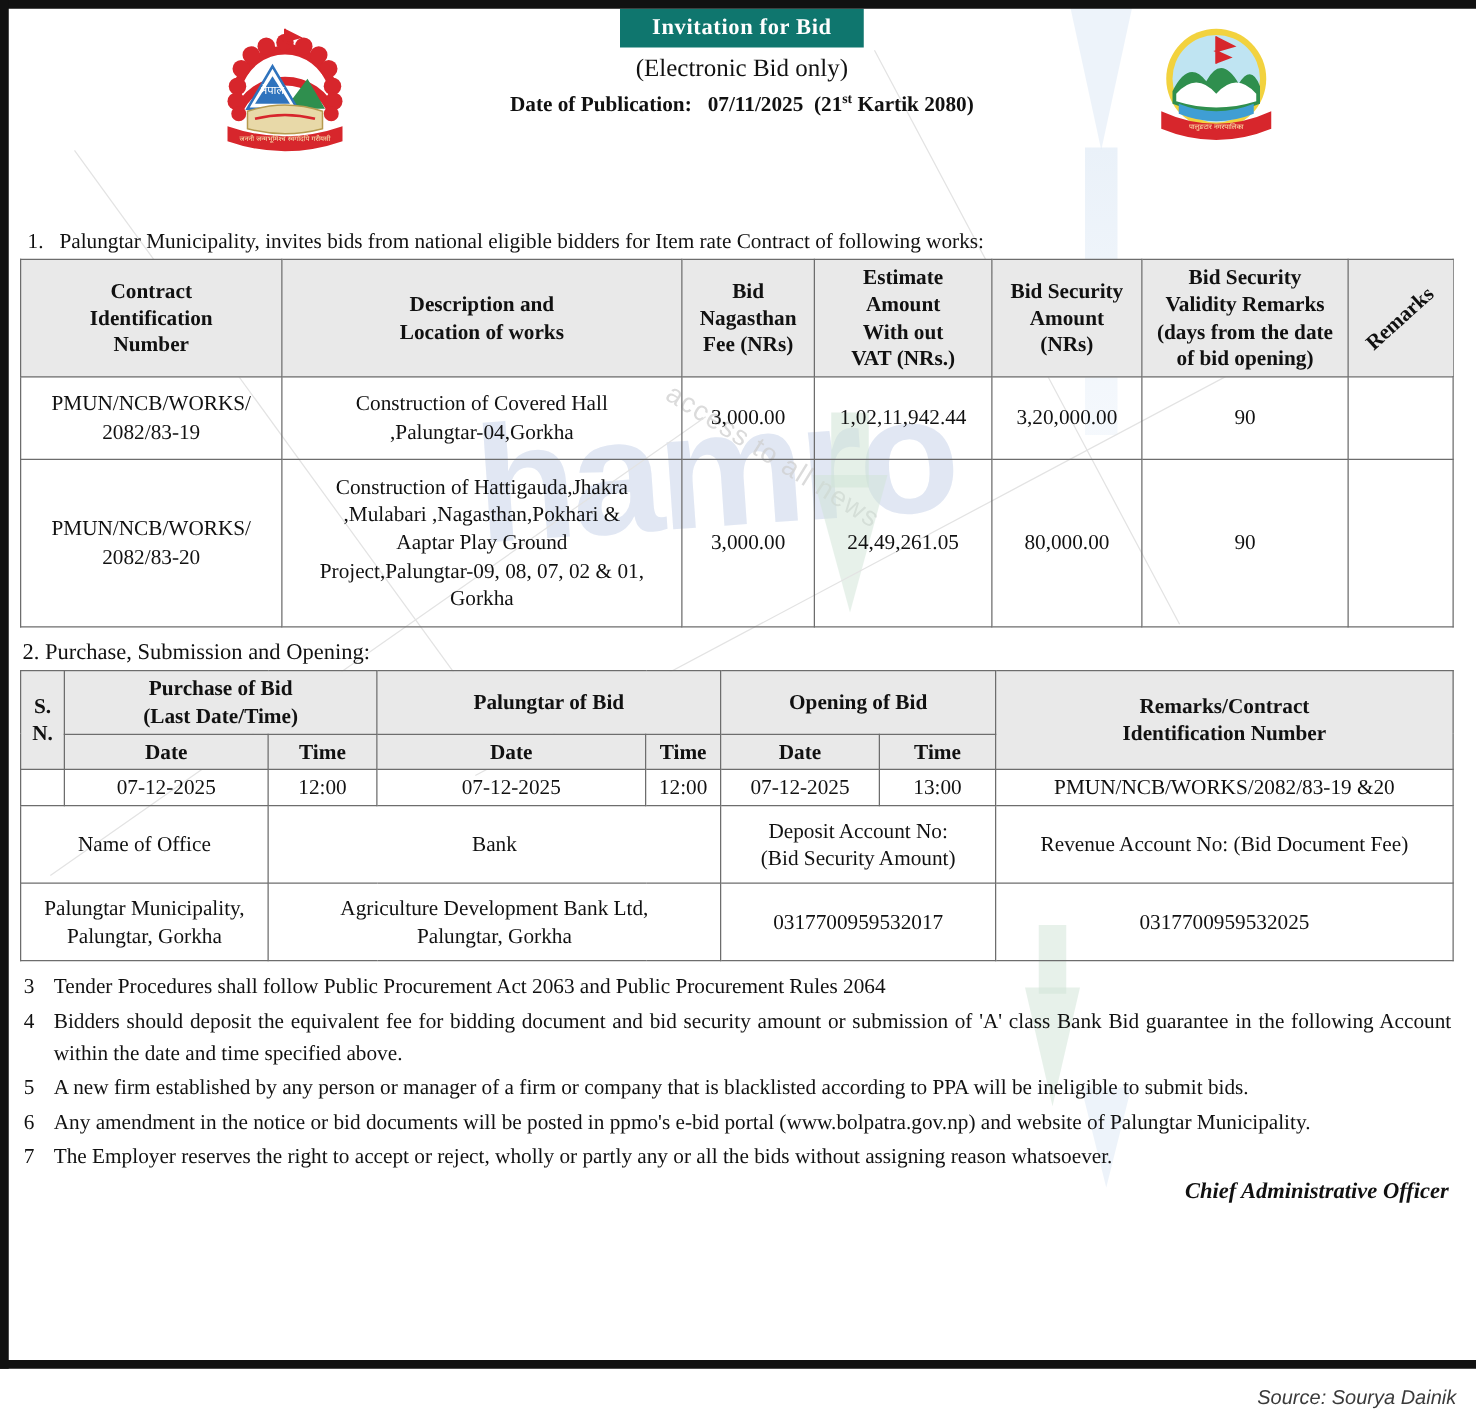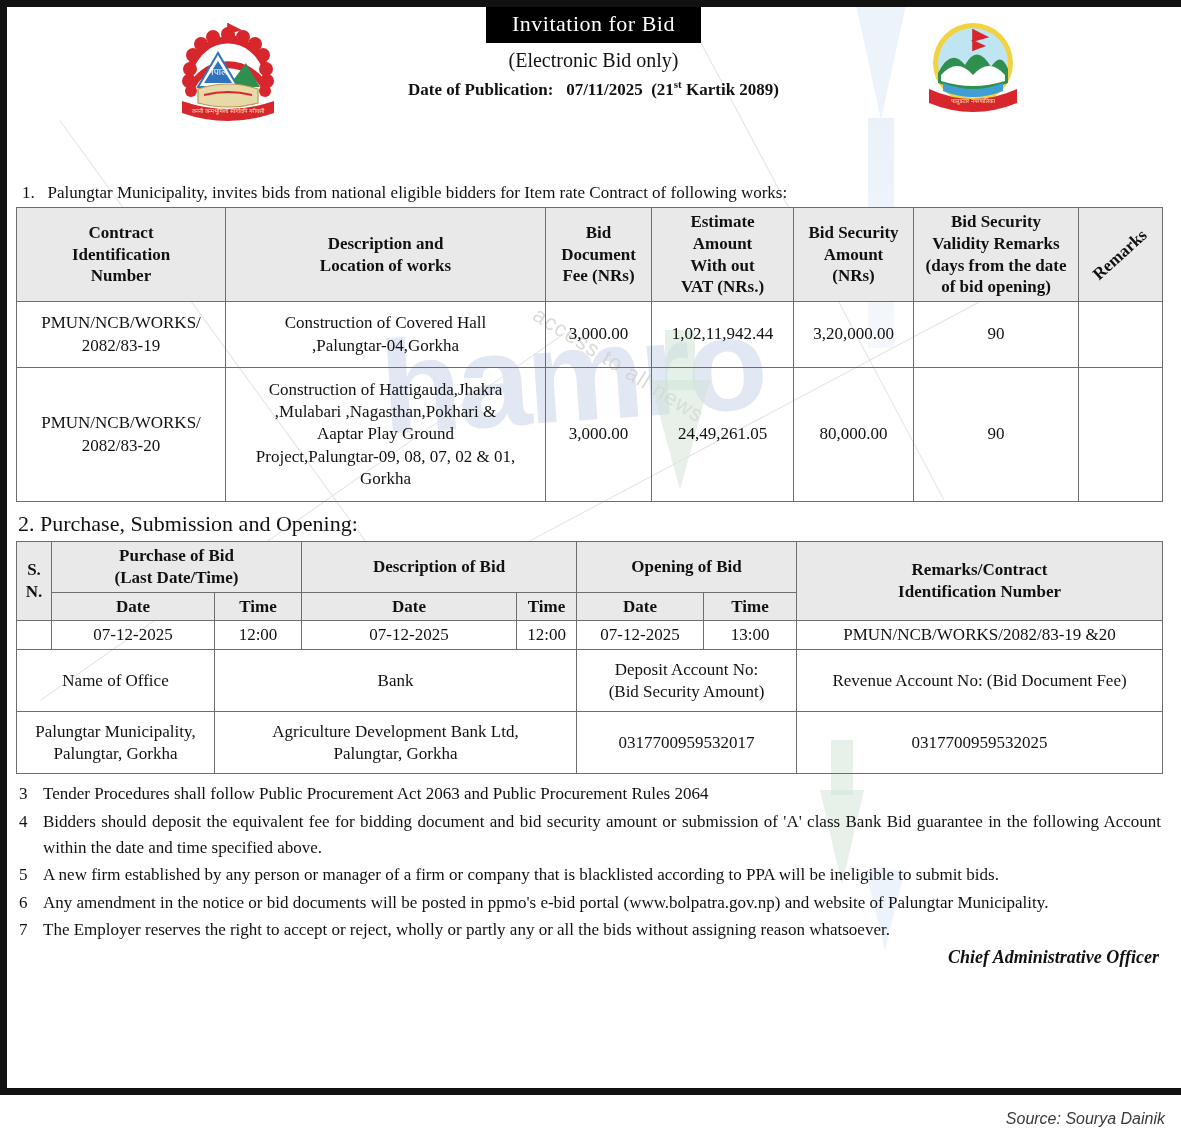--- a/index.html
+++ b/index.html
@@ -147,24 +147,24 @@
     font-size: 21px;
     font-weight: bold;
     line-height: 1.45;
   }
   .banner-wrap {
     text-align: center;
     margin-top: 7px;
   }
   .banner {
     display: inline-block;
-    background: #000000;
+    background: #0f766e;
     color: #ffffff;
-    font-size: 22px;
-    font-weight: normal;
+    font-size: 18px;
+    font-weight: bold;
     padding: 4px 26px 6px 26px;
     letter-spacing: .5px;
   }
   .sub-line {
     text-align: center;
     font-size: 20px;
     font-weight: normal;
     margin-top: 6px;
   }
   .pub-line {
@@ -204,21 +204,21 @@
   .t1 td { line-height: 1.3; }
   .rot-cell { position: relative; }
   .rot {
     display: inline-block;
     transform: rotate(-42deg);
     font-weight: bold;
     font-size: 17px;
     white-space: nowrap;
   }
   .sec2-title {
-    font-size: 22px;
+    font-size: 18px;
     margin: 9px 0 4px 2px;
   }
   .t2 td { line-height: 1.3; }
   
   ol.notes {
     list-style: none;
     margin: 7px 0 0 0;
     padding: 0;
   }
   ol.notes li {
@@ -340,21 +340,21 @@
 
 
       <div class="banner-wrap">
         <span class="banner">Invitation for  Bid</span>
       </div>
       <div class="sub-line">(Electronic Bid only)</div>
       <div class="pub-line">
         <span>Date of Publication:</span>
         <span>&nbsp;</span>
         <span>07/11/2025</span>
-        <span>&nbsp;</span><span>(21</span><sup>st</sup><span> Kartik 2089)</span>
+        <span>&nbsp;</span><span>(21</span><sup>st</sup><span> Kartik 2080)</span>
       </div>
     </div>
 
     <div class="para-1">
       <span>1.</span>
       <span>&nbsp;</span>
       <span>Palungtar Municipality, invites bids from national eligible bidders for Item rate Contract of following works:</span>
     </div>
 
     <table class="doc t1">
@@ -373,21 +373,21 @@
             <div>Contract</div>
             <div>Identification</div>
             <div>Number</div>
           </th>
           <th>
             <div>Description and</div>
             <div>Location of works</div>
           </th>
           <th>
             <div>Bid</div>
-            <div>Document</div>
+            <div>Nagasthan</div>
             <div>Fee (NRs)</div>
           </th>
           <th>
             <div>Estimate</div>
             <div>Amount</div>
             <div>With out</div>
             <div>VAT (NRs.)</div>
           </th>
           <th>
             <div>Bid Security</div>
@@ -458,21 +458,21 @@
       <thead>
         <tr>
           <td rowspan="2">
             <div>S.</div>
             <div>N.</div>
           </td>
           <td colspan="2" style="font-weight:bold">
             <div>Purchase of Bid</div>
             <div>(Last Date/Time)</div>
           </td>
-          <td colspan="2" style="font-weight:bold">Description of Bid</td>
+          <td colspan="2" style="font-weight:bold">Palungtar of Bid</td>
           <td colspan="2" style="font-weight:bold">Opening of Bid</td>
           <td rowspan="2" style="font-weight:bold">
             <div>Remarks/Contract</div>
             <div>Identification Number</div>
           </td>
         </tr>
         <tr>
           <td style="font-weight:bold">Date</td>
           <td style="font-weight:bold">Time</td>
           <td style="font-weight:bold">Date</td>

